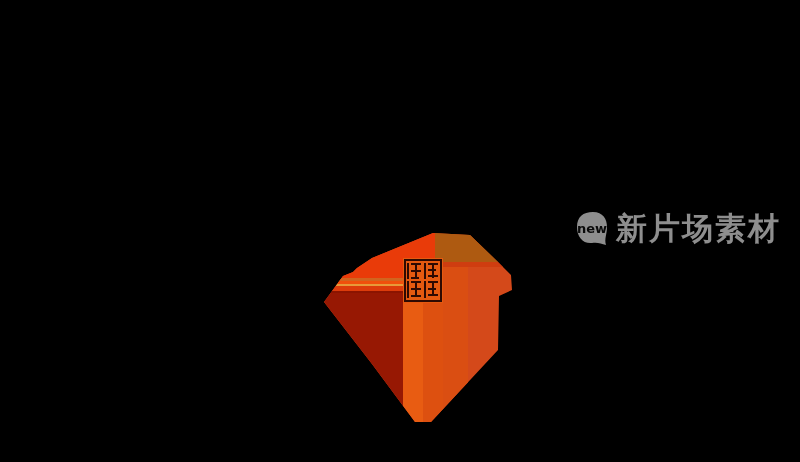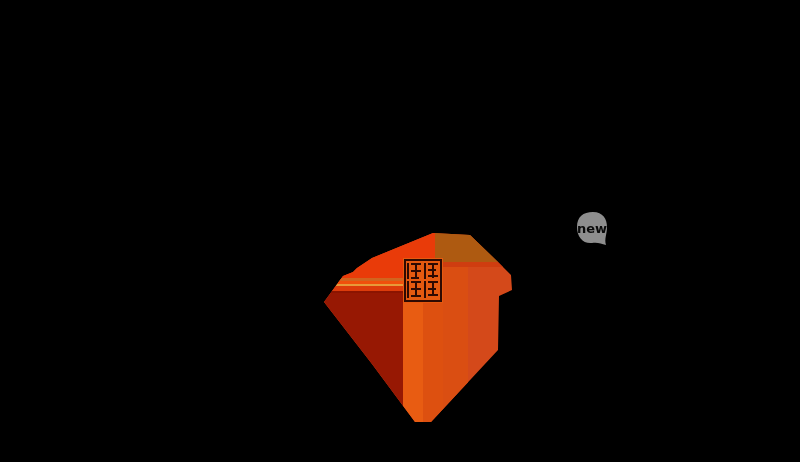--- a/index.html
+++ b/index.html
@@ -103,15 +103,16 @@
         </g>
       </g>
     </g>
   </svg>
 
   <div class="watermark">
     <svg class="wm-badge" width="33" height="35" viewBox="0 0 33 35">
       <path d="M17,1 C27,1 31,8 31,16 C31,23 28,28 30,34 C25,33 22,31 16,32 C7,33 1,26 1,16 C1,6 7,1 17,1 Z" fill="#8e8e8e"></path>
       <text x="16" y="22" text-anchor="middle" font-size="13" font-weight="bold" font-family="DejaVu Sans, sans-serif" fill="#0a0a0a">new</text>
     </svg>
+    <span class="wm-text" style="color: rgb(142, 142, 142);">新片场素材</span>
   </div>
 
 </div>
 
 </body></html>

